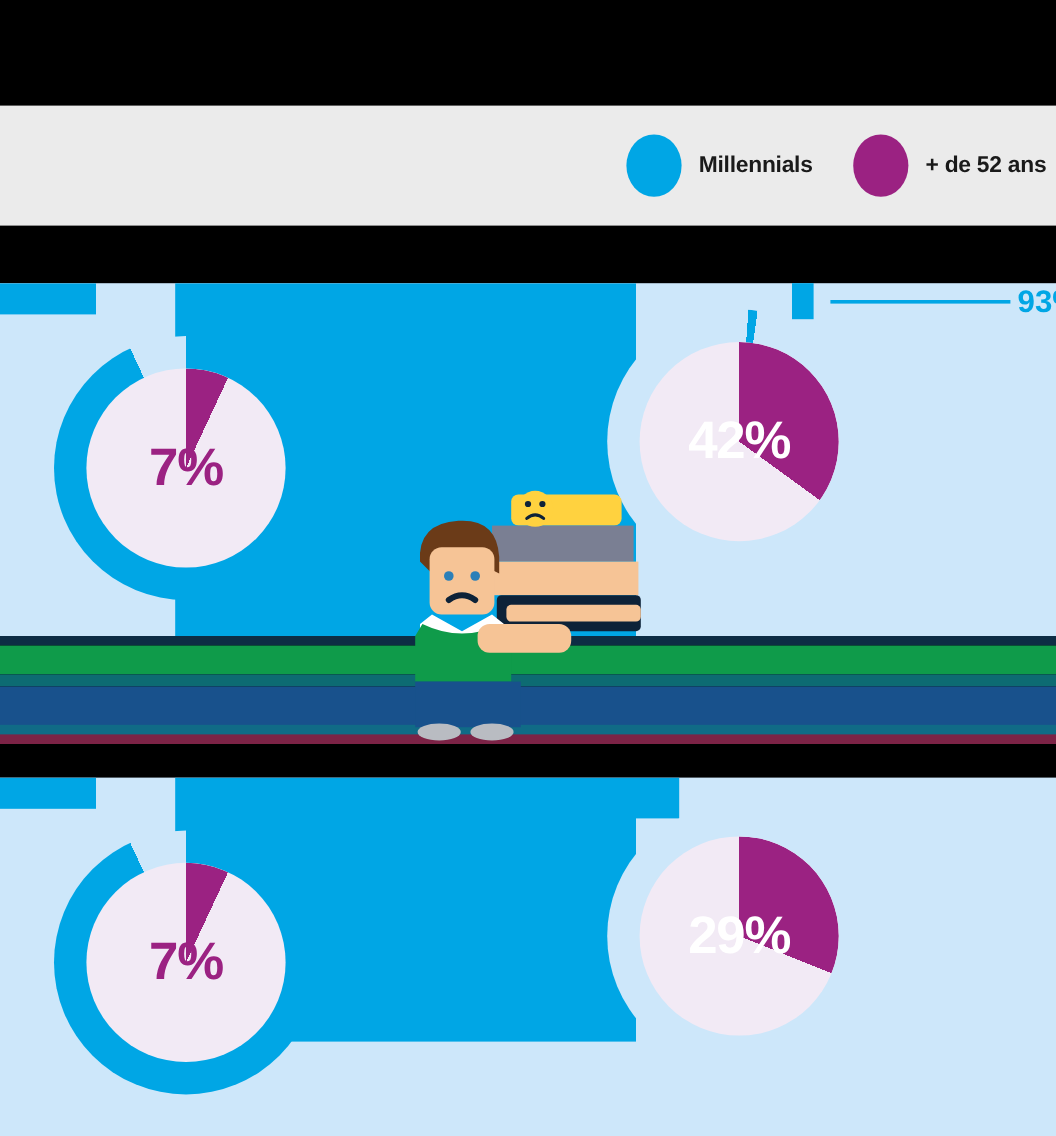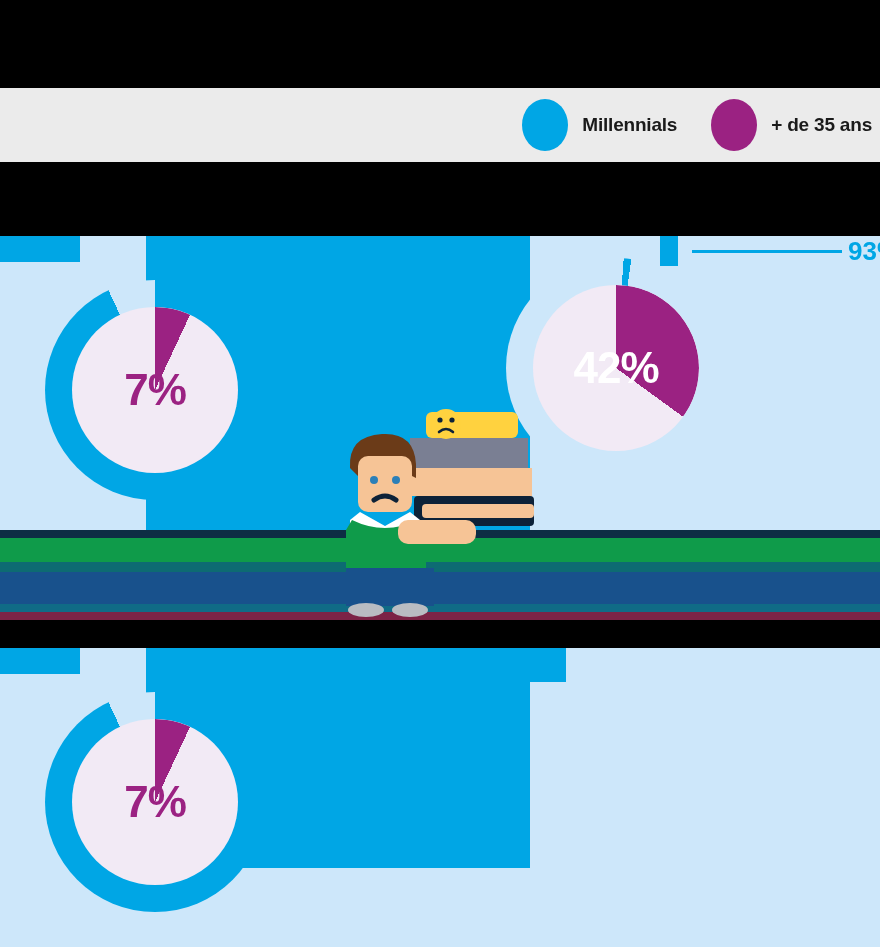--- a/index.html
+++ b/index.html
@@ -3,21 +3,21 @@
 <meta charset="utf-8">
 <style>
   html,body{margin:0;padding:0;background:#000;}
   body{
     width:880px;height:947px;position:relative;overflow:hidden;
     font-family:"Liberation Sans", sans-serif;
   }
 
   
   #legend-bar{
-    position:absolute;left:0;top:88px;width:880px;height:74px;
+    position:absolute;left:0;top:88px;width:880px;height:100px;
     background:#ebebeb;
     display:flex;align-items:center;justify-content:flex-end;
     padding-right:8px;box-sizing:border-box;
   }
   .legend-item{display:flex;align-items:center;margin-left:34px;}
   .legend-dot{
     width:46px;height:52px;border-radius:50%;flex:none;
   }
   .legend-label{
     margin-left:14px;font-size:19px;font-weight:bold;color:#1a1a1a;
@@ -95,21 +95,21 @@
 <div class="blackstrip" id="blk-mid"></div>
 <div class="blackstrip" id="blk-gap"></div>
 
 <div id="legend-bar">
   <div class="legend-item">
     <span class="legend-dot" style="background:#00a6e5"></span>
     <span class="legend-label">Millennials</span>
   </div>
   <div class="legend-item">
     <span class="legend-dot" style="background:#9b2282"></span>
-    <span class="legend-label">+ de 35 ans</span>
+    <span class="legend-label">+ de 52 ans</span>
   </div>
 </div>
 
 <div class="panel" id="panel-tl">
 
   <div class="cyan-field" style="left:146px;top:0;width:294px;height:294px;"></div>
   <div class="cyan-field" style="left:0;top:0;width:80px;height:26px;"></div>
 
   <div class="donut donut-ring" style="left:45px;top:44px;
               background:conic-gradient(#00a6e5 0deg 335deg, #cde7fa 335deg 360deg);">
@@ -186,13 +186,20 @@
       <div class="pie-wedge" style="background:conic-gradient(#9b2282 0deg 25deg, transparent 25deg 360deg);"></div>
       <div class="pie-label" style="color:#9b2282;">7%</div>
     </div>
   </div>
 </div>
 
 <div class="panel" id="panel-br">
   <div class="cyan-field" style="left:0;top:0;width:90px;height:220px;"></div>
   <div class="cyan-field" style="left:90px;top:0;width:36px;height:34px;"></div>
 
+  <div class="donut donut-ring" style="left:66px;top:22px;
+              background:conic-gradient(#cde7fa 0deg 360deg);">
+    <div class="donut-hole">
+      <div class="pie-wedge" style="background:conic-gradient(#9b2282 0deg 112deg, transparent 112deg 360deg);"></div>
+      <div class="pie-label">29%</div>
+    </div>
+  </div>
 </div>
 
 </body></html>

